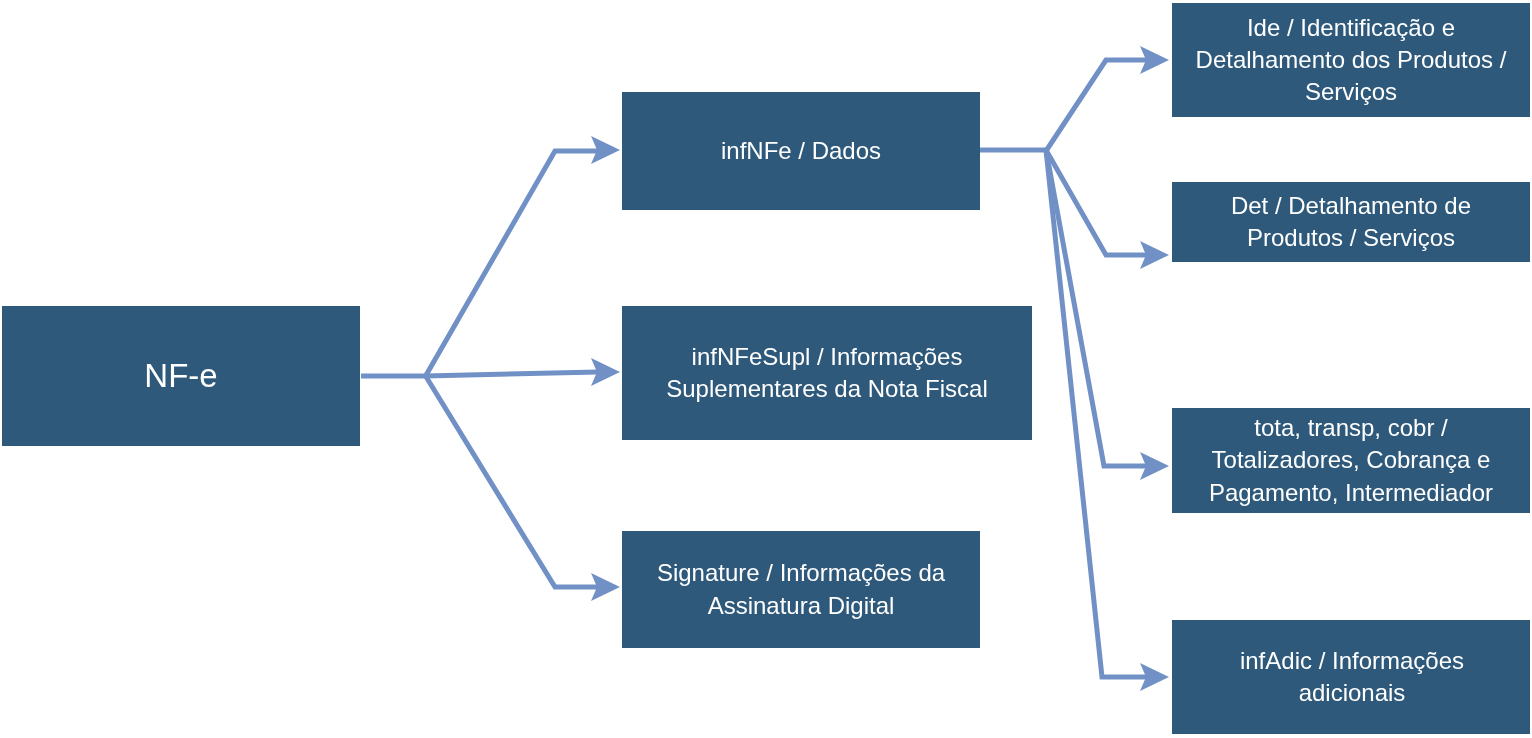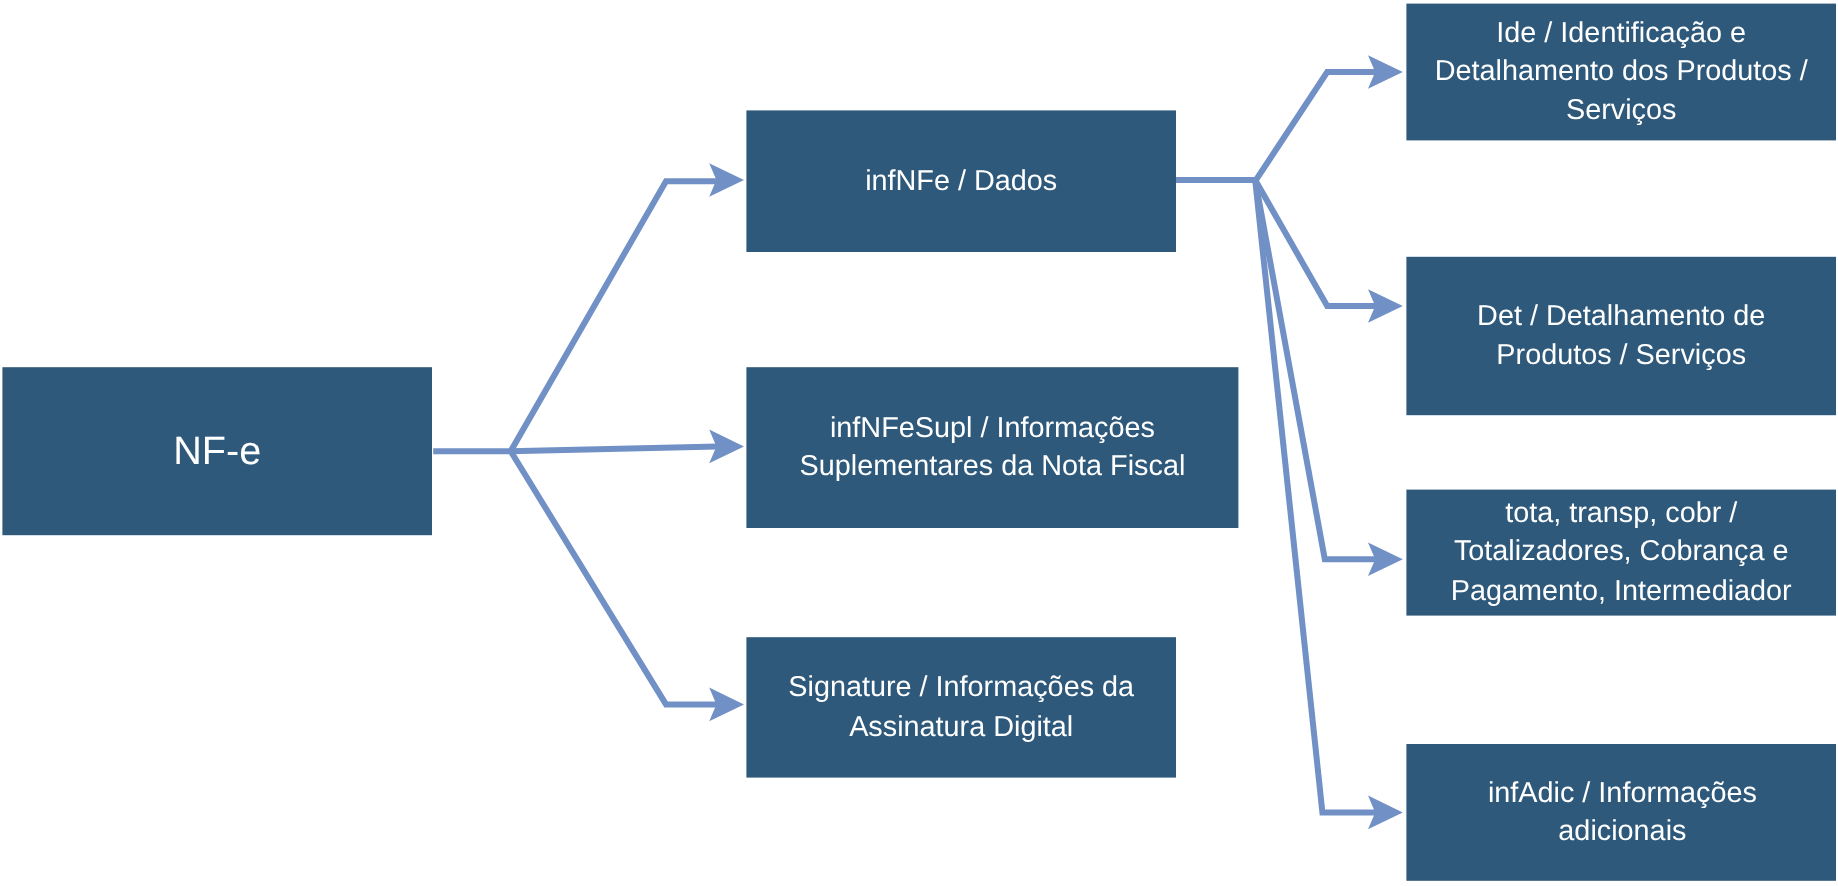--- a/index.html
+++ b/index.html
@@ -45,21 +45,21 @@
     font-size: 24px;
     line-height: 1.34;
     padding: 6px 14px;
   }
   .node.root { font-size: 33px; }
   .node-root       { left: 2px;    top: 306px; width: 358px; height: 140px; }
   .node-infnfe     { left: 622px;  top: 92px;  width: 358px; height: 118px; }
   .node-infnfesupl { left: 622px;  top: 306px; width: 410px; height: 134px; }
   .node-signature  { left: 622px;  top: 531px; width: 358px; height: 117px; }
   .node-ide        { left: 1172px; top: 3px;   width: 358px; height: 114px; }
-  .node-det        { left: 1172px; top: 214px; width: 358px; height: 132px; }
+  .node-det        { left: 1172px; top: 182px; width: 358px; height: 80px; }
   .node-tota       { left: 1172px; top: 408px; width: 358px; height: 105px; }
   .node-infadic    { left: 1172px; top: 620px; width: 358px; height: 114px; padding-left: 16px; }
 </style>
 </head>
 <body>
 
 <div class="canvas">
 
   <svg class="edges" viewBox="0 0 1532 738" xmlns="http://www.w3.org/2000/svg">
 

